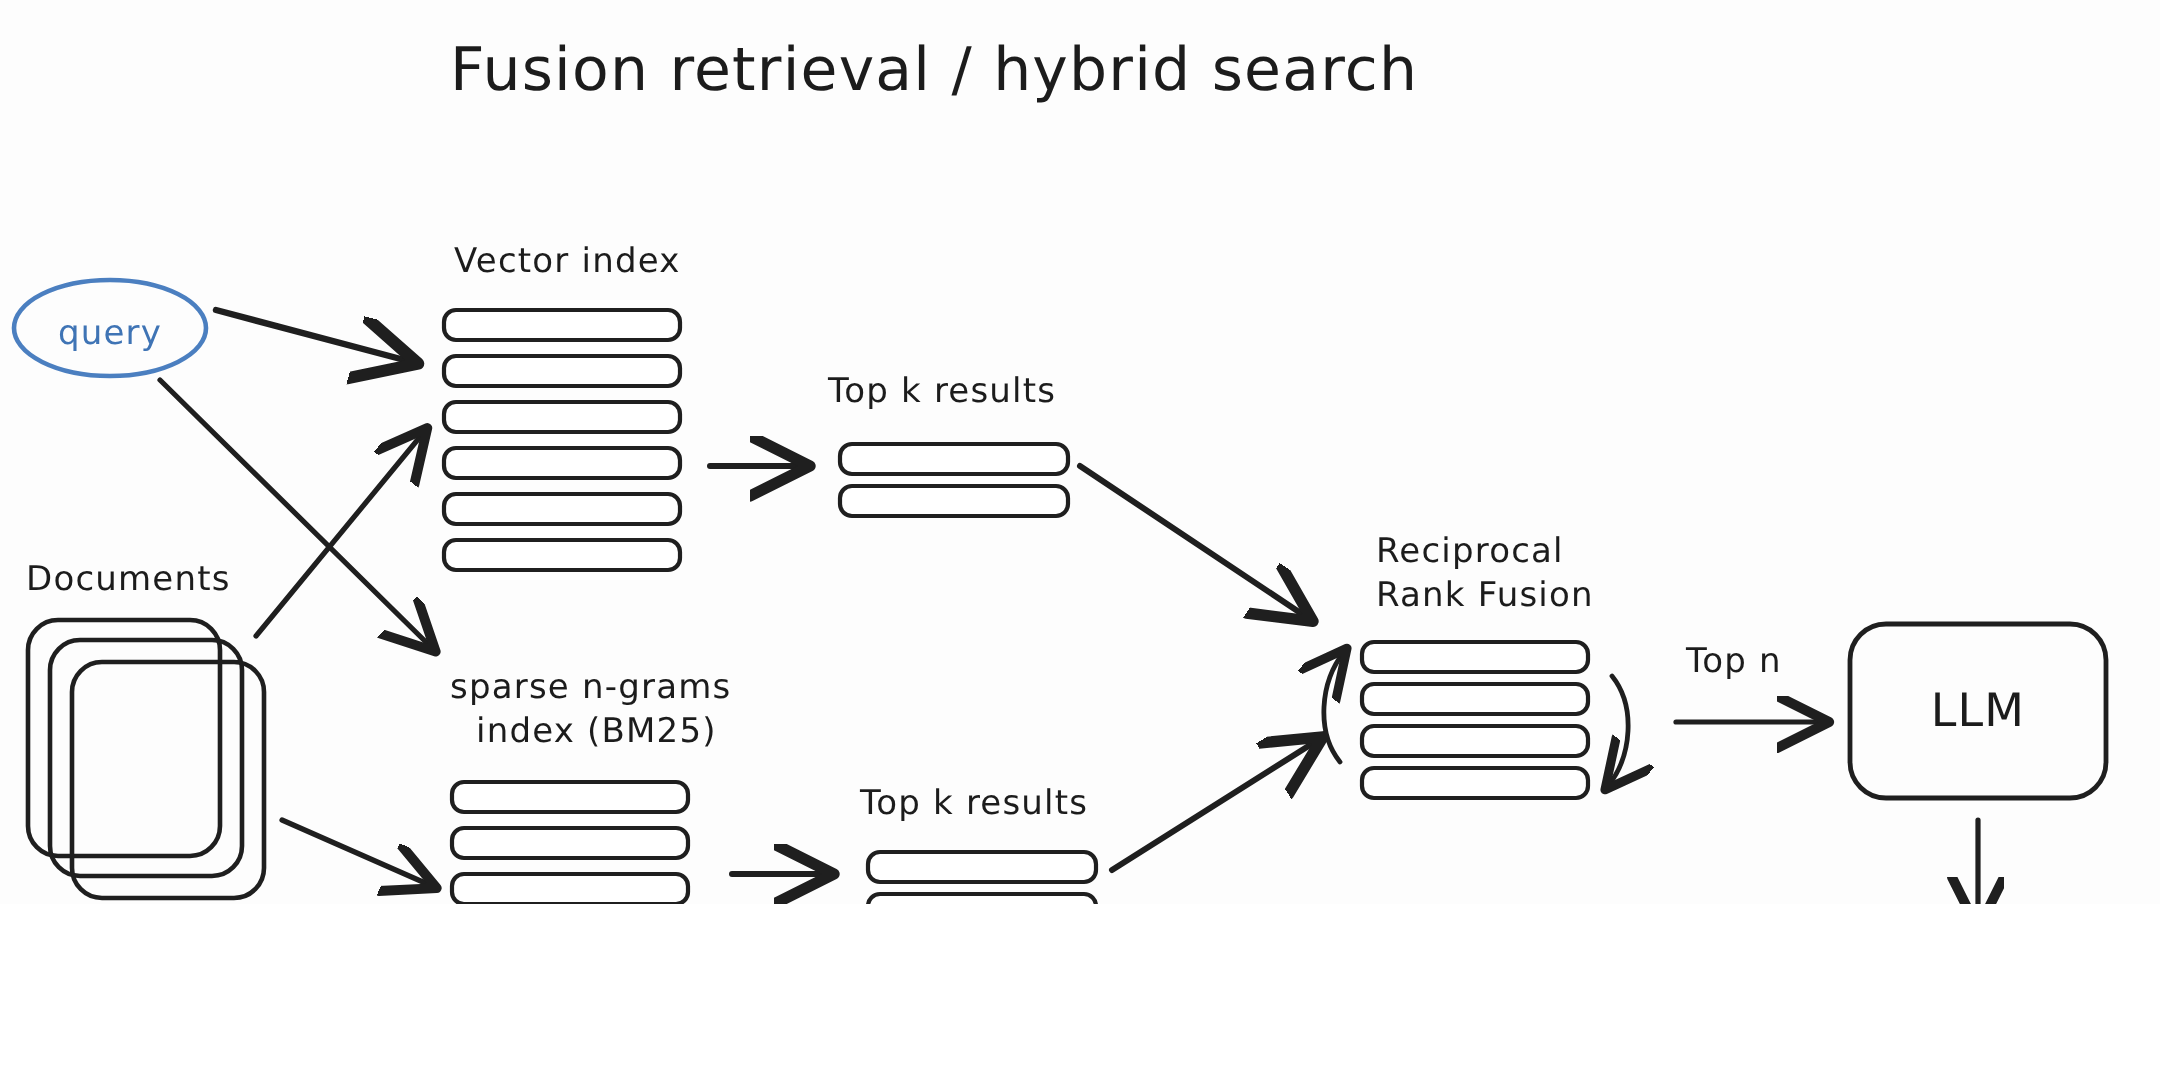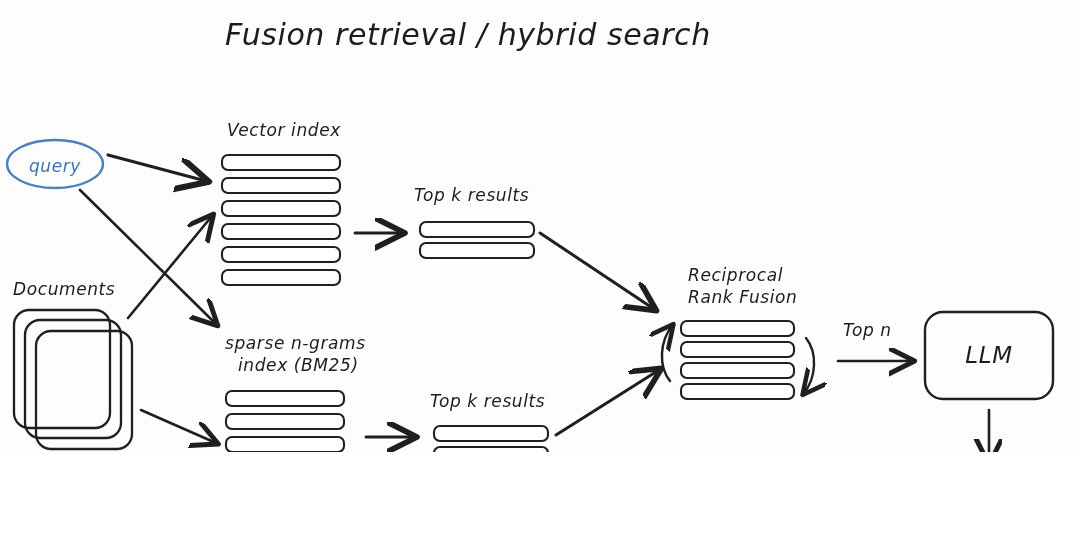--- a/index.html
+++ b/index.html
@@ -9,21 +9,20 @@
   }
   body {
     font-family: "DejaVu Sans", sans-serif;
   }
   #canvas {
     position: relative;
     width: 1080px;
     height: 452px;
     background: #fdfdfd;
     overflow: hidden;
-    font-style: italic;
   }
   svg.layer {
     position: absolute;
     top: 0;
     left: 0;
     width: 1080px;
     height: 542px;
   }
   .hand {
     font-family: "DejaVu Sans", sans-serif;

